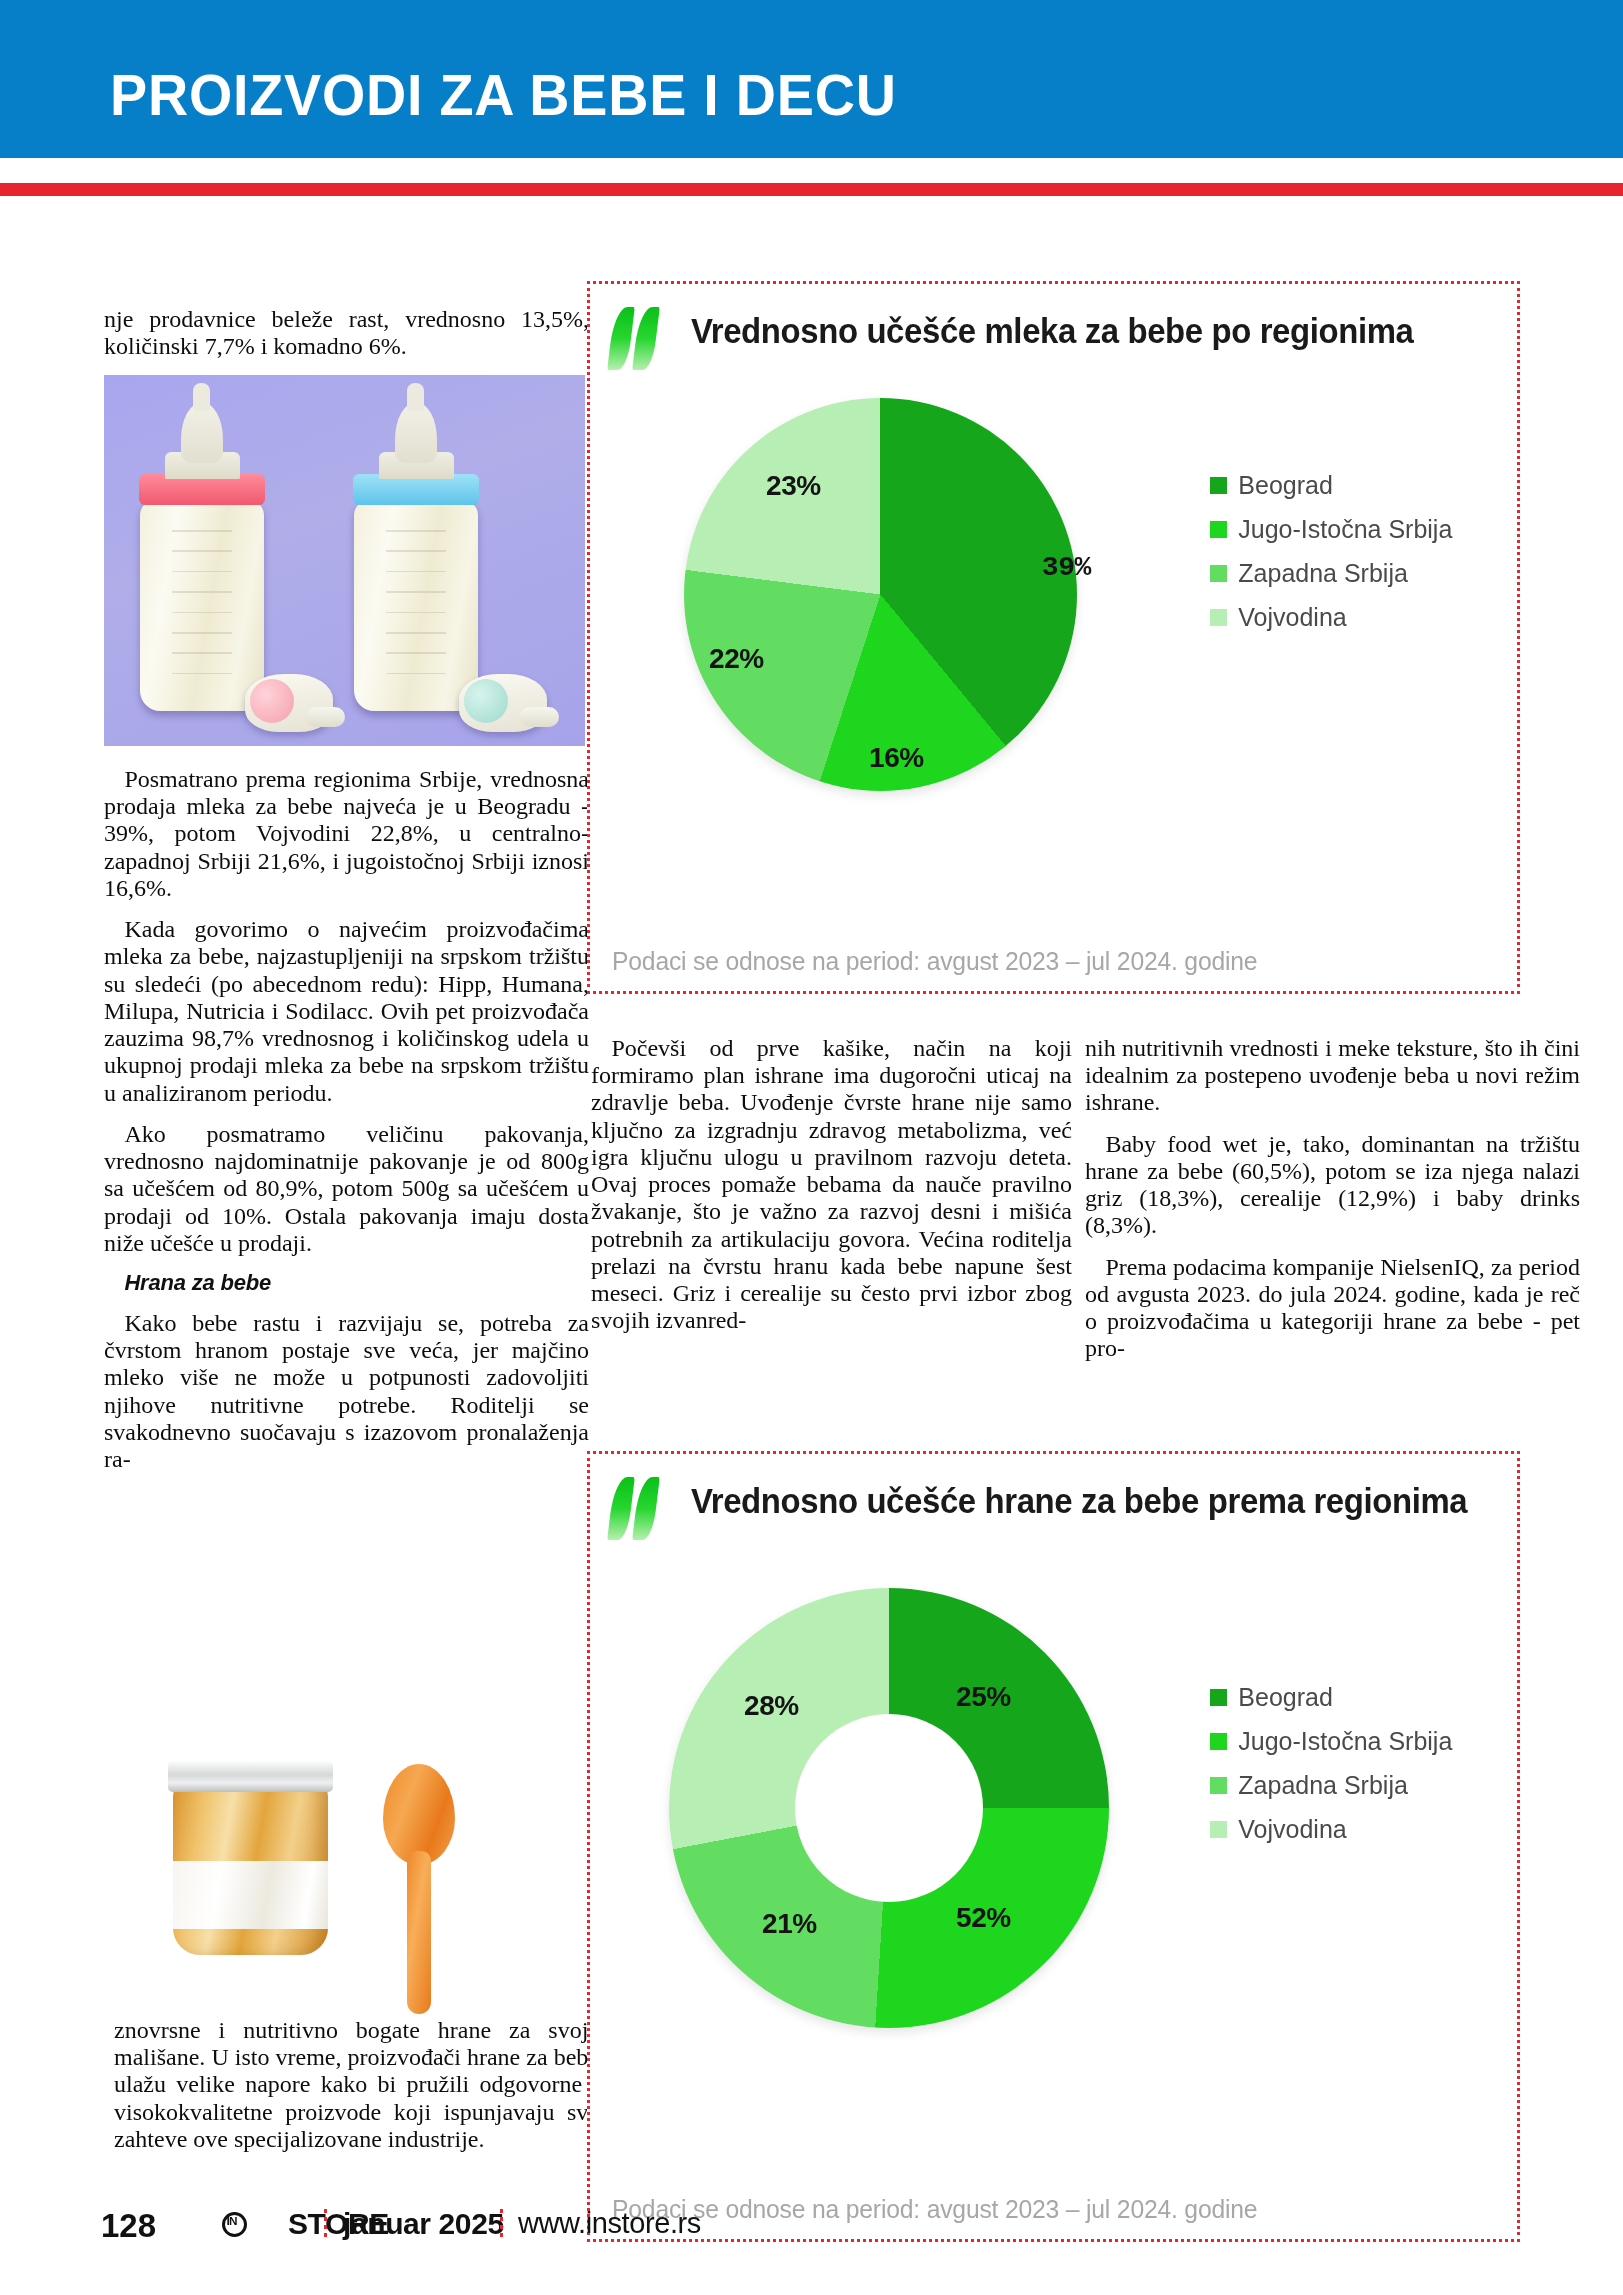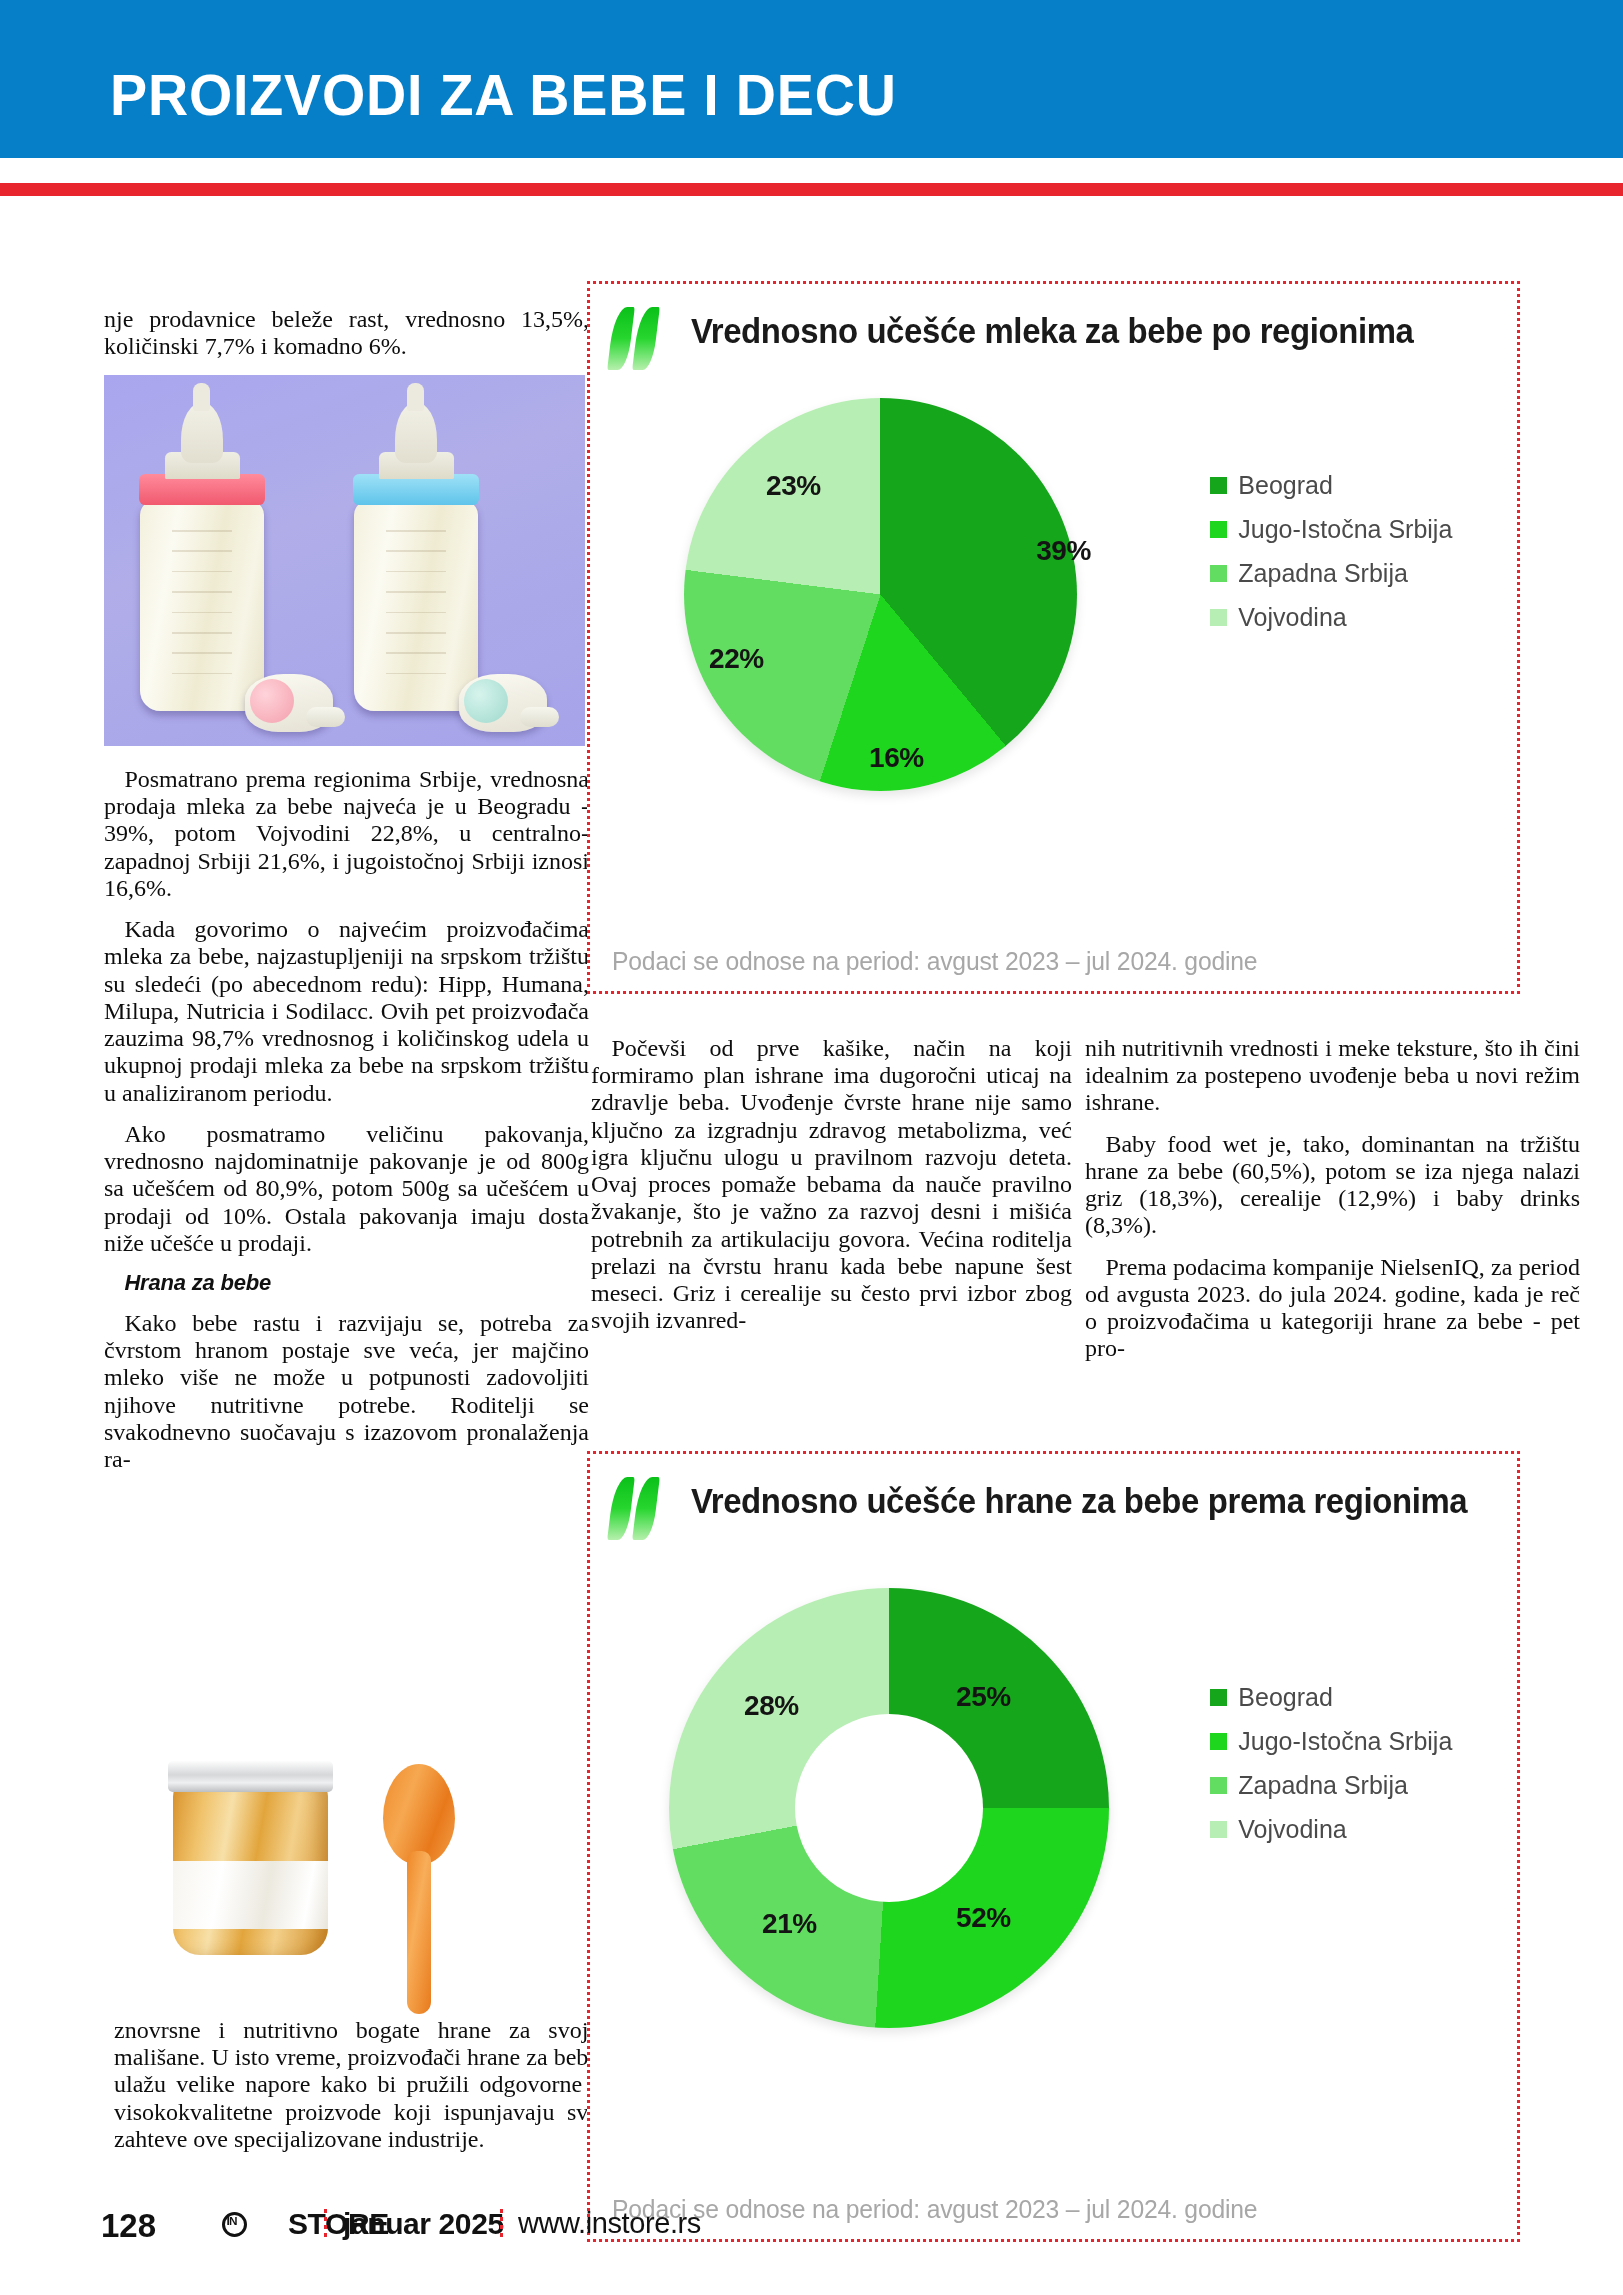--- a/index.html
+++ b/index.html
@@ -183,21 +183,21 @@
   <div class="panel-head">
     <div class="leaf">
         <span class="l1"></span>
         <span class="l2"></span>
       </div>
     <div class="panel-title">Vrednosno učešće mleka za bebe po regionima</div>
   </div>
 
   <div class="chartwrap" id="pie-1" style="left:94px;top:114px;width:393px;height:393px;">
     <div id="pie-1-disc" style="position: absolute; inset: 0px; border-radius: 50%; box-shadow: rgba(0, 0, 0, 0.1) 0px 4.7px 11px; background: conic-gradient(rgb(22, 166, 28) 0deg, rgb(22, 166, 28) 140.4deg, rgb(31, 214, 31) 140.4deg, rgb(31, 214, 31) 198deg, rgb(98, 221, 98) 198deg, rgb(98, 221, 98) 277.2deg, rgb(183, 238, 179) 277.2deg, rgb(183, 238, 179) 360deg);"></div>
-    <div class="slicelbl" id="p1-l0" style="right:-14px;top:137px;">39%</div>
+    <div class="slicelbl" id="p1-l0" style="right:-14px;top:154px;font-family:Liberation Mono, monospace;">39%</div>
     <div class="slicelbl" id="p1-l1" style="left:185px;bottom:17.3px;">16%</div>
     <div class="slicelbl" id="p1-l2" style="left:25px;top:245px;">22%</div>
     <div class="slicelbl" id="p1-l3" style="left:82px;top:72px;">23%</div>
   </div>
 
   <div class="legend" id="legend-1" style="left:620px;top:187px;">
     <div class="row">
       <span class="sw" style="background: rgb(22, 166, 28);"></span>
       <span>Beograd</span>
       </div>

